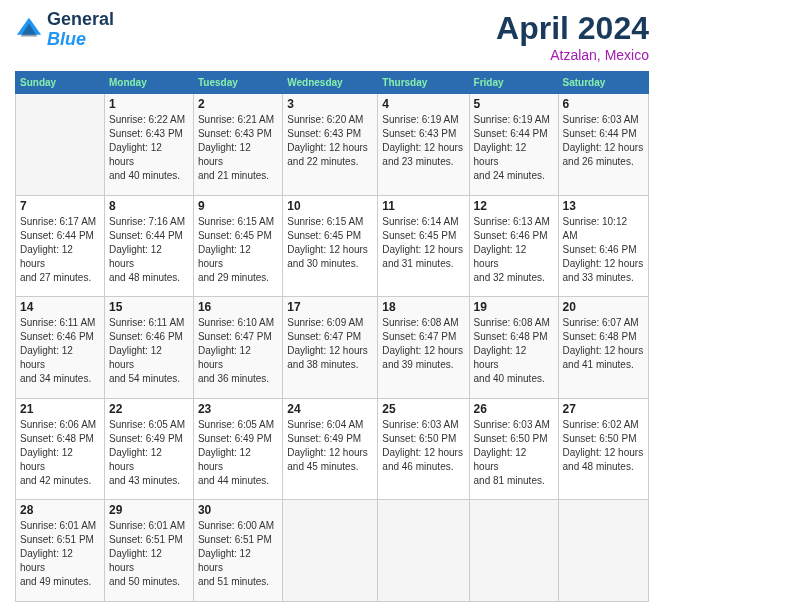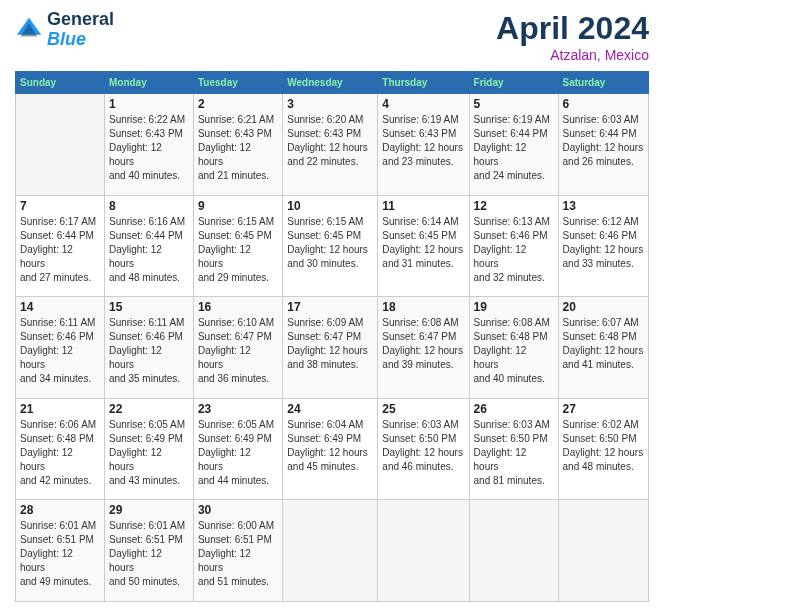--- a/index.html
+++ b/index.html
@@ -157,51 +157,51 @@
             <div class="day-detail"><span>Sunrise: 6:03 AM</span><br><span>Sunset: 6:44 PM</span><br><span>Daylight: 12 hours</span><br><span>and 26 minutes.</span><br></div>
           </td>
         </tr>
         <tr>
           <td>
             <span class="day-num">7</span>
             <div class="day-detail"><span>Sunrise: 6:17 AM</span><br><span>Sunset: 6:44 PM</span><br><span>Daylight: 12 hours</span><br><span>and 27 minutes.</span><br></div>
           </td>
           <td>
             <span class="day-num">8</span>
-            <div class="day-detail"><span>Sunrise: 6:16 AM</span><br><span>Sunset: 6:44 PM</span><br><span>Daylight: 12 hours</span><br><span>and 48 minutes.</span><br></div>
+            <div class="day-detail"><span>Sunrise: 7:16 AM</span><br><span>Sunset: 6:44 PM</span><br><span>Daylight: 12 hours</span><br><span>and 48 minutes.</span><br></div>
           </td>
           <td>
             <span class="day-num">9</span>
             <div class="day-detail"><span>Sunrise: 6:15 AM</span><br><span>Sunset: 6:45 PM</span><br><span>Daylight: 12 hours</span><br><span>and 29 minutes.</span><br></div>
           </td>
           <td>
             <span class="day-num">10</span>
             <div class="day-detail"><span>Sunrise: 6:15 AM</span><br><span>Sunset: 6:45 PM</span><br><span>Daylight: 12 hours</span><br><span>and 30 minutes.</span><br></div>
           </td>
           <td>
             <span class="day-num">11</span>
             <div class="day-detail"><span>Sunrise: 6:14 AM</span><br><span>Sunset: 6:45 PM</span><br><span>Daylight: 12 hours</span><br><span>and 31 minutes.</span><br></div>
           </td>
           <td>
             <span class="day-num">12</span>
             <div class="day-detail"><span>Sunrise: 6:13 AM</span><br><span>Sunset: 6:46 PM</span><br><span>Daylight: 12 hours</span><br><span>and 32 minutes.</span><br></div>
           </td>
           <td>
             <span class="day-num">13</span>
-            <div class="day-detail"><span>Sunrise: 6:12 AM</span><br><span>Sunset: 6:46 PM</span><br><span>Daylight: 12 hours</span><br><span>and 33 minutes.</span><br></div>
+            <div class="day-detail"><span>Sunrise: 10:12 AM</span><br><span>Sunset: 6:46 PM</span><br><span>Daylight: 12 hours</span><br><span>and 33 minutes.</span><br></div>
           </td>
         </tr>
         <tr>
           <td>
             <span class="day-num">14</span>
             <div class="day-detail"><span>Sunrise: 6:11 AM</span><br><span>Sunset: 6:46 PM</span><br><span>Daylight: 12 hours</span><br><span>and 34 minutes.</span><br></div>
           </td>
           <td>
             <span class="day-num">15</span>
-            <div class="day-detail"><span>Sunrise: 6:11 AM</span><br><span>Sunset: 6:46 PM</span><br><span>Daylight: 12 hours</span><br><span>and 35 minutes.</span><br></div>
+            <div class="day-detail"><span>Sunrise: 6:11 AM</span><br><span>Sunset: 6:46 PM</span><br><span>Daylight: 12 hours</span><br><span>and 54 minutes.</span><br></div>
           </td>
           <td>
             <span class="day-num">16</span>
             <div class="day-detail"><span>Sunrise: 6:10 AM</span><br><span>Sunset: 6:47 PM</span><br><span>Daylight: 12 hours</span><br><span>and 36 minutes.</span><br></div>
           </td>
           <td>
             <span class="day-num">17</span>
             <div class="day-detail"><span>Sunrise: 6:09 AM</span><br><span>Sunset: 6:47 PM</span><br><span>Daylight: 12 hours</span><br><span>and 38 minutes.</span><br></div>
           </td>
           <td>

